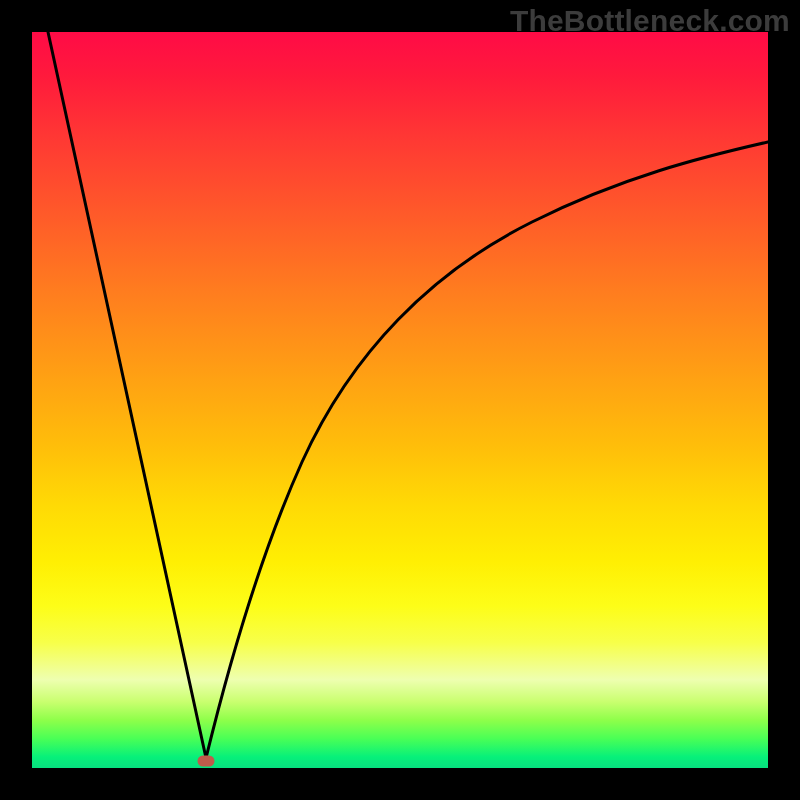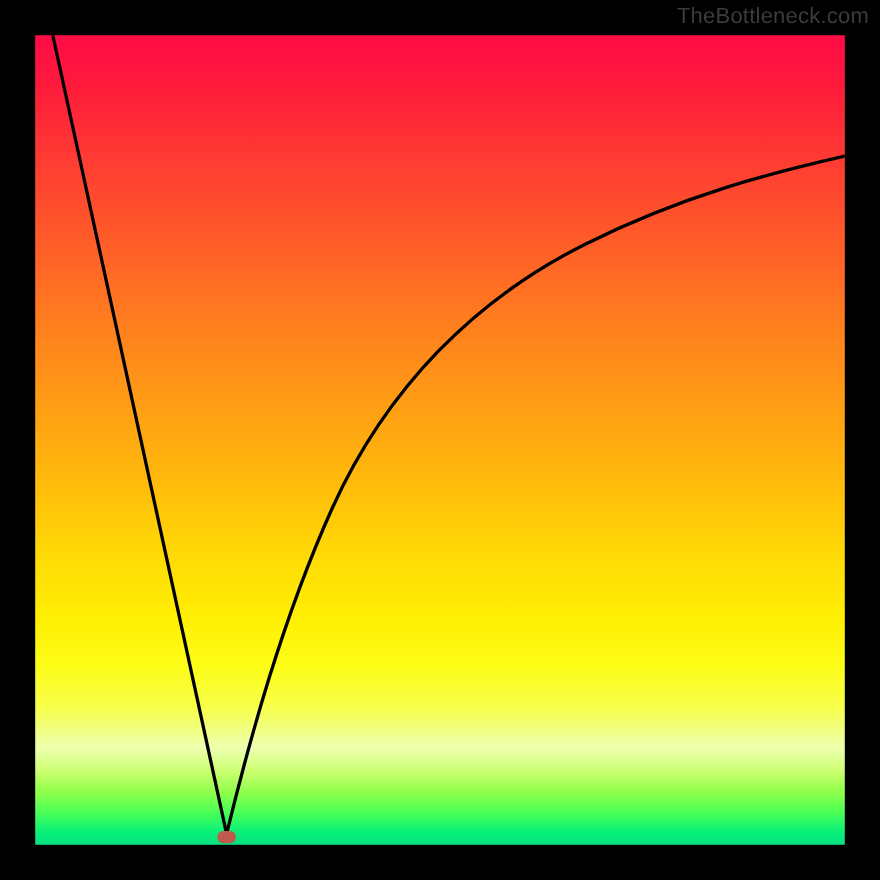--- a/index.html
+++ b/index.html
@@ -42,22 +42,22 @@
       #4aff56 96%,
       #07f07a 98.5%,
       #07e07f 100%
     );
   }
   .watermark {
     position: absolute;
     top: 4px;
     right: 10px;
     color: #3c3c3c;
-    font-size: 20px;
-    font-weight: 400;
+    font-size: 30px;
+    font-weight: 700;
     letter-spacing: 0.2px;
     user-select: none;
   }
   svg.curve {
     position: absolute;
     left: 0;
     top: 0;
     width: 736px;
     height: 736px;
   }

